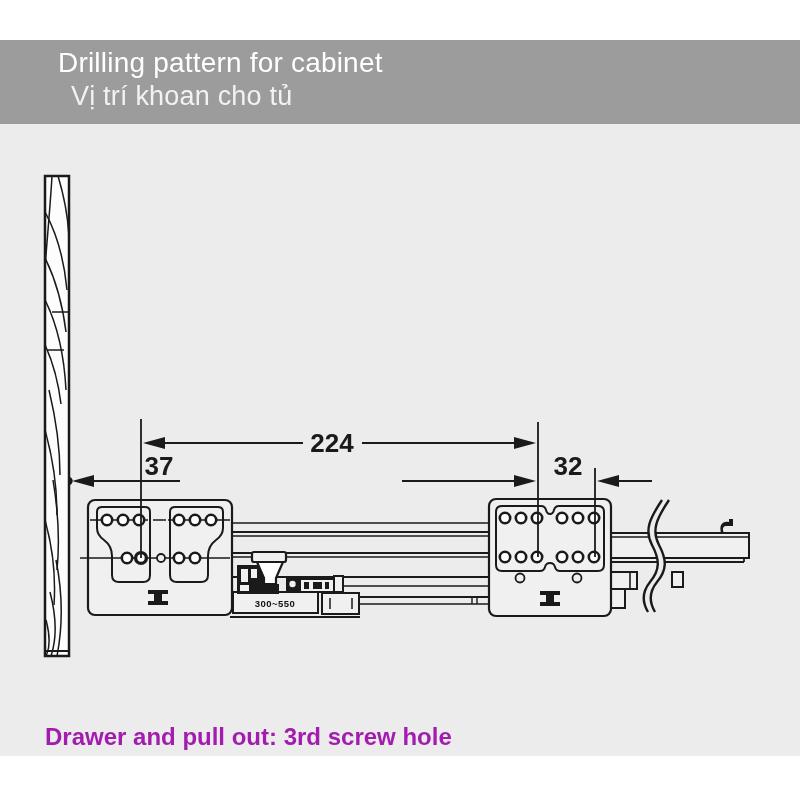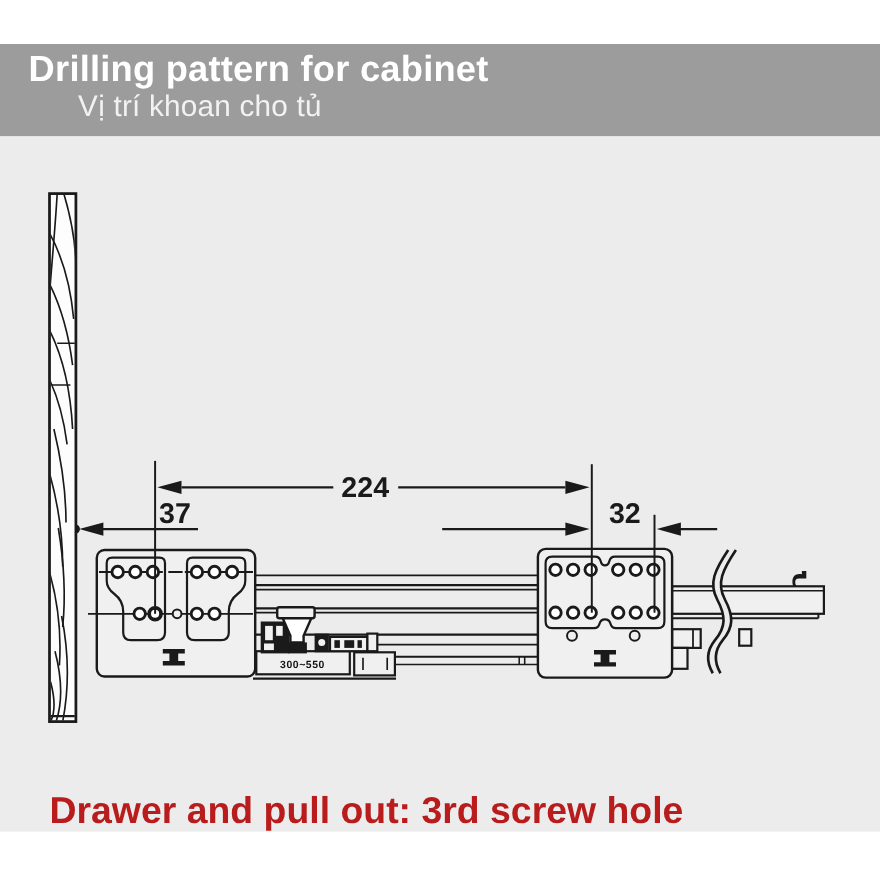--- a/index.html
+++ b/index.html
@@ -5,36 +5,37 @@
   html,body{margin:0;padding:0;}
   body{
     width:800px;height:800px;position:relative;background:#ffffff;
     font-family:"Liberation Sans",sans-serif;overflow:hidden;
   }
   .header-bar{
     position:absolute;top:40px;left:0;width:800px;height:84px;
     background:#9c9c9c;box-sizing:border-box;padding:6px 0 0 26px;
   }
   .header-title{
-    color:#ffffff;font-size:33px;font-weight:bold;line-height:34px;
+    color:#ffffff;font-size:28px;font-weight:normal;line-height:34px;
     letter-spacing:0.2px;
+    margin-left:32px;
   }
   .header-subtitle{
     color:#f2f2f2;font-size:27px;font-weight:normal;line-height:32px;
     letter-spacing:0.2px;
     margin-left:45px;
   }
   .content-bg{
     position:absolute;top:124px;left:0;width:800px;height:632px;
     background:#ececec;
   }
   .diagram-svg{position:absolute;top:0;left:0;}
   .footer-caption{
     position:absolute;top:722px;left:45px;
-    font-size:34px;font-weight:bold;color:#b91c1c;line-height:30px;
+    font-size:24px;font-weight:bold;color:#a21caf;line-height:30px;
   }
   .dim-text{
     font-family:"Liberation Sans",sans-serif;font-size:26px;font-weight:bold;
     fill:#1a1a1a;text-anchor:middle;
   }
   .rail-label{
     font-family:"Liberation Sans",sans-serif;font-size:9.5px;font-weight:bold;
     fill:#111111;text-anchor:middle;letter-spacing:0.5px;
   }
 </style>

